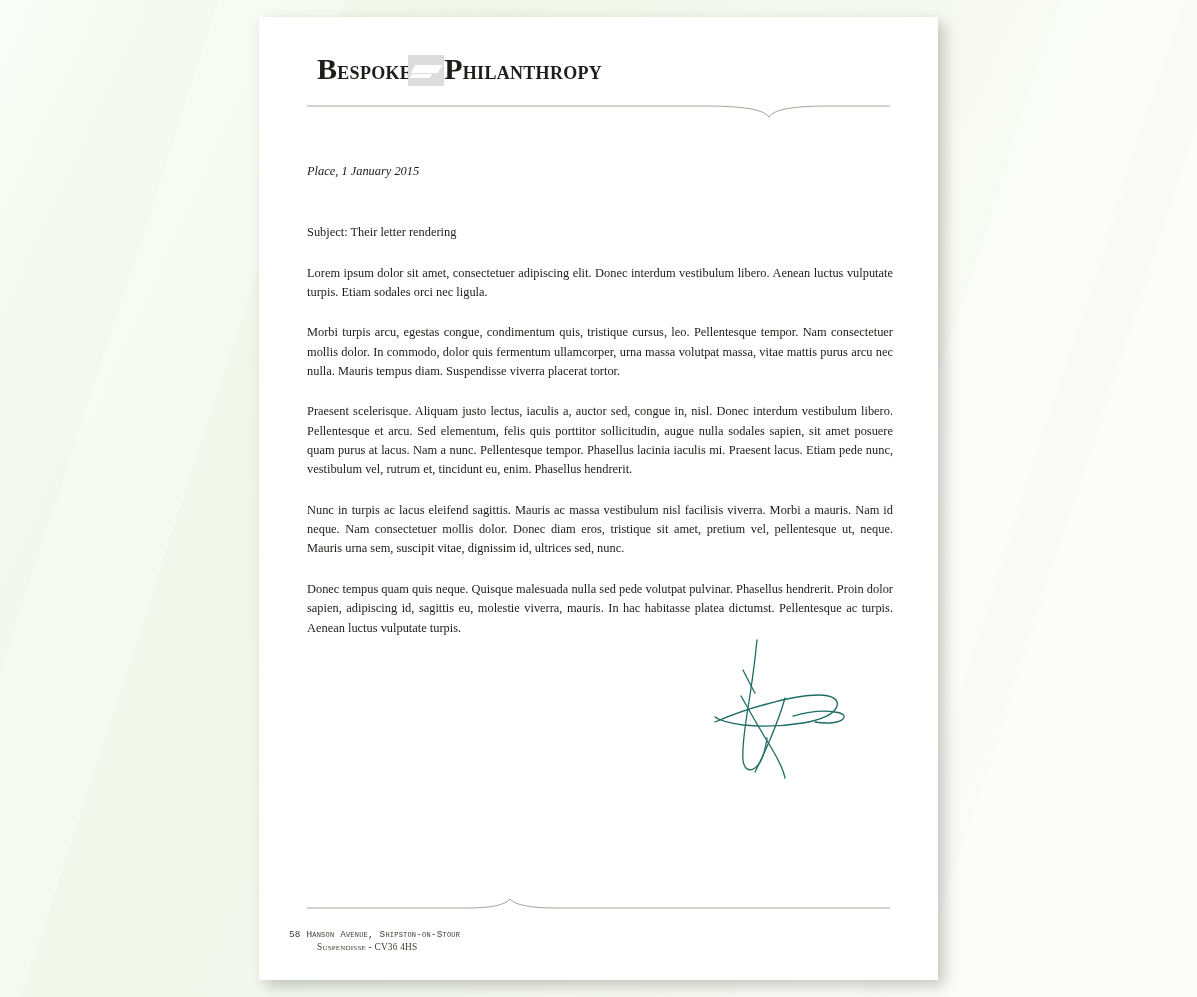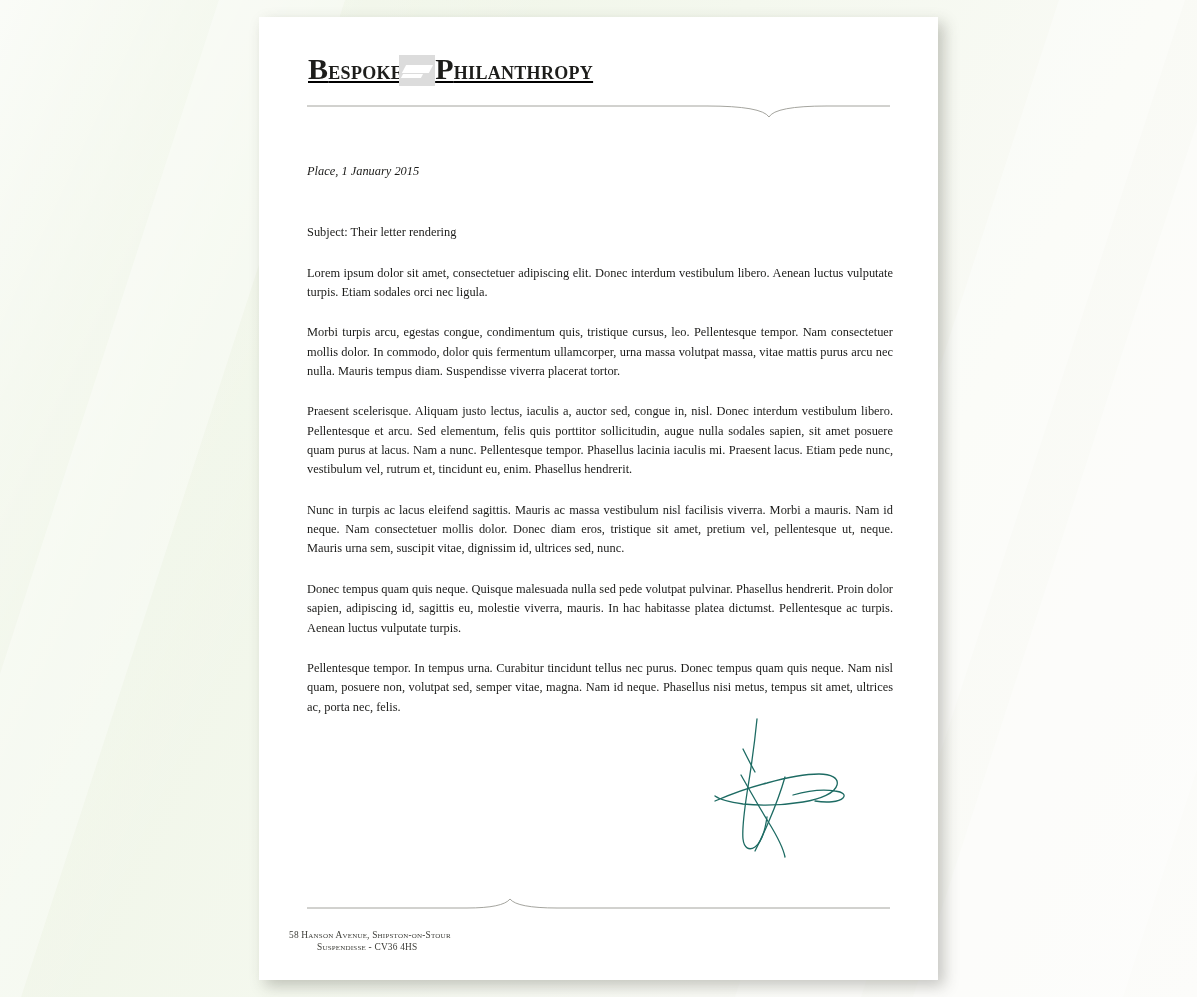--- a/index.html
+++ b/index.html
@@ -44,26 +44,25 @@
   
   .letterhead {
     position: absolute;
     left: 0;
     top: 0;
     width: 100%;
     height: 90px;
   }
   .logo {
     position: absolute;
-    left: 49px;
+    left: 58px;
     top: 35px;
     display: flex;
     align-items: flex-start;
     white-space: nowrap;
-    text-decoration: underline;
   }
   .logo-word {
     font-family: "Liberation Serif", serif;
     font-weight: bold;
     color: #1d1d1b;
     letter-spacing: 0.3px;
   }
   .logo-word.first {
     font-size: 25px;
   }
@@ -169,21 +168,21 @@
     position: absolute;
     left: 22px;
     bottom: 26px;
     width: 330px;
     font-size: 9.4px;
     color: #3b3b36;
     line-height: 1.35;
     font-variant: small-caps;
     letter-spacing: 0.2px;
   }
-  .footer .line1 { padding-left: 8px; }
+  .footer .line1 { padding-left: 8px; font-family: Liberation Mono, monospace; }
   .footer .line2 { padding-left: 36px; }
 </style>
 </head>
 <body>
 
 <div class="bg-wash"></div>
 <div class="bg-streak" style="left:60px;"></div>
 <div class="bg-streak" style="left:900px;"></div>
 <div class="bg-streak" style="left:1080px;width:200px;"></div>
 
@@ -214,21 +213,20 @@
 
     <div class="placedate">Place, 1 January 2015</div>
 
     <div class="subject">Subject: Their letter rendering</div>
 
     <p class="para">Lorem ipsum dolor sit amet, consectetuer adipiscing elit. Donec interdum vestibulum libero. Aenean luctus vulputate turpis. Etiam sodales orci nec ligula.</p>
     <p class="para">Morbi turpis arcu, egestas congue, condimentum quis, tristique cursus, leo. Pellentesque tempor. Nam consectetuer mollis dolor. In commodo, dolor quis fermentum ullamcorper, urna massa volutpat massa, vitae mattis purus arcu nec nulla. Mauris tempus diam. Suspendisse viverra placerat tortor.</p>
     <p class="para">Praesent scelerisque. Aliquam justo lectus, iaculis a, auctor sed, congue in, nisl. Donec interdum vestibulum libero. Pellentesque et arcu. Sed elementum, felis quis porttitor sollicitudin, augue nulla sodales sapien, sit amet posuere quam purus at lacus. Nam a nunc. Pellentesque tempor. Phasellus lacinia iaculis mi. Praesent lacus. Etiam pede nunc, vestibulum vel, rutrum et, tincidunt eu, enim. Phasellus hendrerit.</p>
     <p class="para">Nunc in turpis ac lacus eleifend sagittis. Mauris ac massa vestibulum nisl facilisis viverra. Morbi a mauris. Nam id neque. Nam consectetuer mollis dolor. Donec diam eros, tristique sit amet, pretium vel, pellentesque ut, neque. Mauris urna sem, suscipit vitae, dignissim id, ultrices sed, nunc.</p>
     <p class="para">Donec tempus quam quis neque. Quisque malesuada nulla sed pede volutpat pulvinar. Phasellus hendrerit. Proin dolor sapien, adipiscing id, sagittis eu, molestie viverra, mauris. In hac habitasse platea dictumst. Pellentesque ac turpis. Aenean luctus vulputate turpis.</p>
-    <p class="para">Pellentesque tempor. In tempus urna. Curabitur tincidunt tellus nec purus. Donec tempus quam quis neque. Nam nisl quam, posuere non, volutpat sed, semper vitae, magna. Nam id neque. Phasellus nisi metus, tempus sit amet, ultrices ac, porta nec, felis.</p>
 
     <div class="signature-area">
       <div class="signature">
         <svg width="170" height="145" viewBox="0 0 170 145" aria-hidden="true">
           <g fill="none" stroke="#1d6b63" stroke-width="1.3" stroke-linecap="round">
             <path d="M72 2 C70 22 66 52 62 76 C59 96 57 112 58 122 C59 131 64 134 70 130 C76 126 80 114 82 100"></path>
             <path d="M30 84 C44 78 62 71 82 66 C100 61 118 57 134 57 C146 57 154 61 152 68 C150 76 136 82 118 85 C100 88 78 89 58 87 C44 85 34 82 30 79"></path>
             <path d="M56 58 C64 72 74 90 84 106 C92 119 98 130 100 140"></path>
             <path d="M100 60 C96 74 90 90 84 104 C79 116 74 126 70 134"></path>
             <path d="M108 78 C122 74 138 72 150 74 C158 75 161 78 158 81 C154 85 142 86 130 84"></path>

